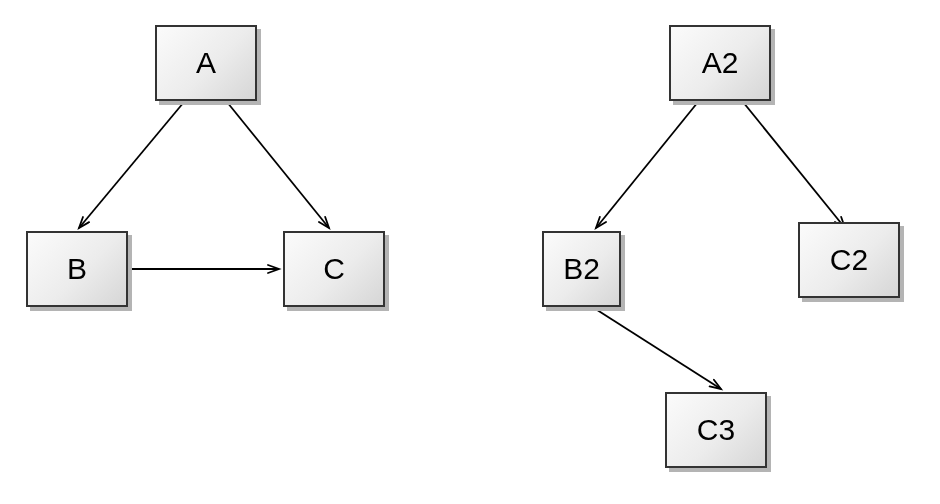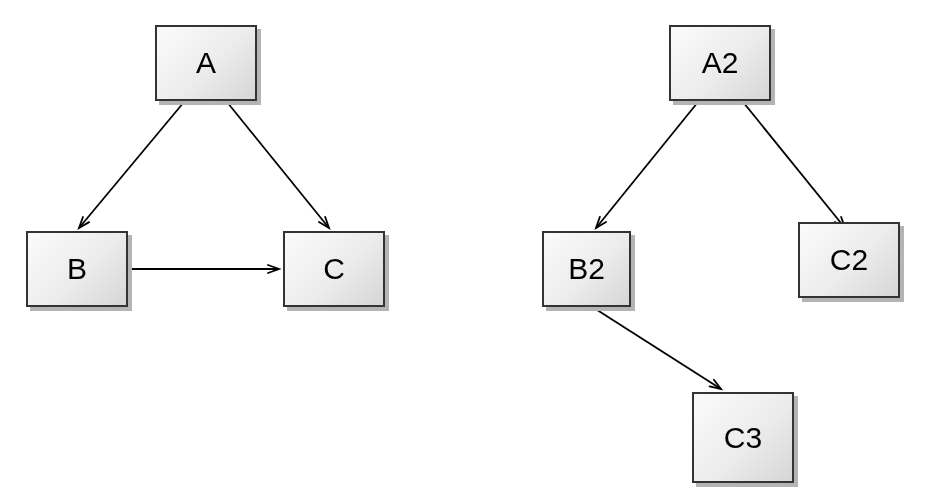--- a/index.html
+++ b/index.html
@@ -67,23 +67,23 @@
       </div>
       <div class="node" style="left: 26px; top: 231px; width: 102px; height: 76px;">
         <span class="node-label">B</span>
       </div>
       <div class="node" style="left: 283px; top: 231px; width: 102px; height: 76px;">
         <span class="node-label">C</span>
       </div>
       <div class="node" style="left: 669px; top: 25px; width: 102px; height: 76px;">
         <span class="node-label">A2</span>
       </div>
-      <div class="node" style="left: 542px; top: 231px; width: 89px; height: 76px;">
+      <div class="node" style="left: 542px; top: 231px; width: 79px; height: 76px;">
         <span class="node-label">B2</span>
       </div>
       <div class="node" style="left: 798px; top: 222px; width: 102px; height: 76px;">
         <span class="node-label">C2</span>
       </div>
-      <div class="node" style="left: 692px; top: 392px; width: 102px; height: 91px;">
+      <div class="node" style="left: 665px; top: 392px; width: 102px; height: 76px;">
         <span class="node-label">C3</span>
       </div>
     </div>
 </div>
 
 </body></html>

